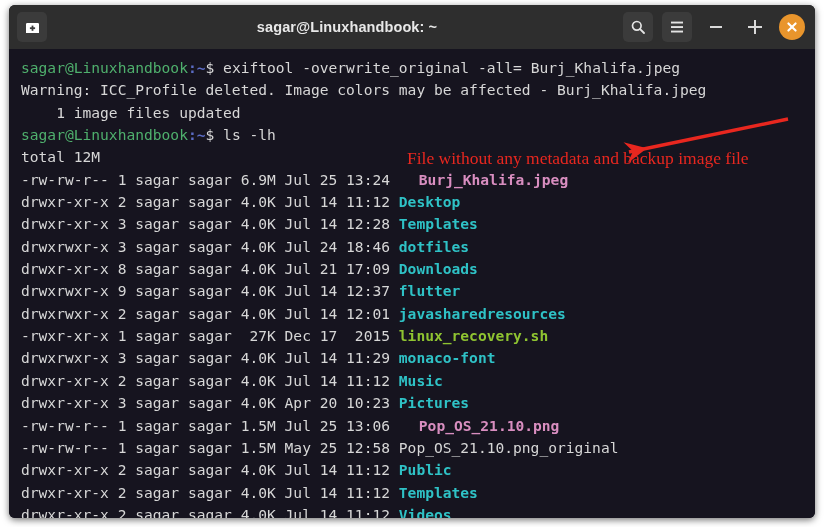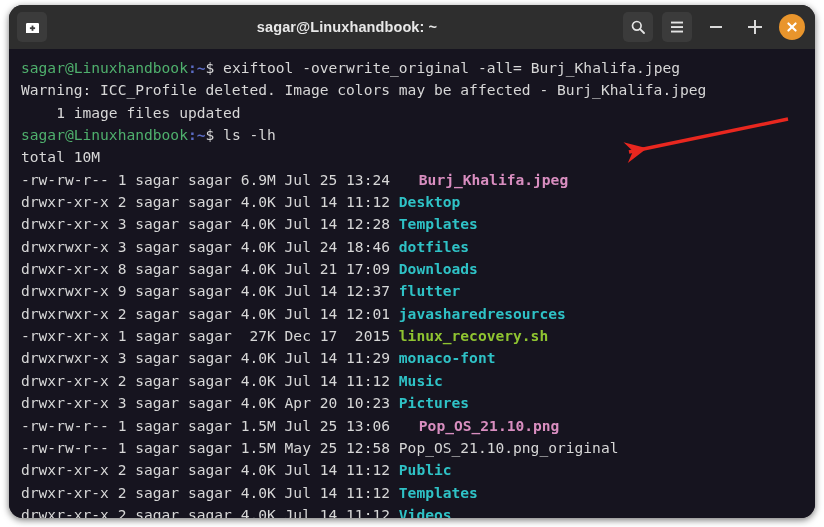--- a/index.html
+++ b/index.html
@@ -11,21 +11,21 @@
     font-family: "Liberation Sans", sans-serif;
     overflow: hidden;
   }
 
   #window {
     position: absolute;
     left: 9px;
     top: 5px;
     width: 806px;
     height: 513px;
-    border-radius: 14px;
+    border-radius: 6px;
     overflow: hidden;
     background: #16141f;
     box-shadow: 0 2px 7px rgba(0,0,0,0.55);
   }
 
   
   #titlebar {
     position: relative;
     height: 44px;
     background: #2e2e2e;
@@ -206,40 +206,41 @@
 
     </div>
   </div>
 
   <div id="terminal">
 
     <pre id="screen"><span class="u">sagar@Linuxhandbook</span><span class="pn">:~</span><span class="w">$</span> <span class="w">exiftool -overwrite_original -all= Burj_Khalifa.jpeg</span>
 <span class="w">Warning: ICC_Profile deleted. Image colors may be affected - Burj_Khalifa.jpeg</span>
 <span class="w">    1 image files updated</span>
 <span class="u">sagar@Linuxhandbook</span><span class="pn">:~</span><span class="w">$</span> <span class="w">ls -lh</span>
-<span class="w">total 10M</span>
+<span class="w">total 12M</span>
 <span class="w">-rw-rw-r-- 1 sagar sagar 6.9M Jul 25 13:24 </span><span class="m">Burj_Khalifa.jpeg</span>
 <span class="w">drwxr-xr-x 2 sagar sagar 4.0K Jul 14 11:12 </span><span class="d">Desktop</span>
 <span class="w">drwxr-xr-x 3 sagar sagar 4.0K Jul 14 12:28 </span><span class="d">Templates</span>
 <span class="w">drwxrwxr-x 3 sagar sagar 4.0K Jul 24 18:46 </span><span class="d">dotfiles</span>
 <span class="w">drwxr-xr-x 8 sagar sagar 4.0K Jul 21 17:09 </span><span class="d">Downloads</span>
 <span class="w">drwxrwxr-x 9 sagar sagar 4.0K Jul 14 12:37 </span><span class="d">flutter</span>
 <span class="w">drwxrwxr-x 2 sagar sagar 4.0K Jul 14 12:01 </span><span class="d">javasharedresources</span>
 <span class="w">-rwxr-xr-x 1 sagar sagar  27K Dec 17  2015 </span><span class="x">linux_recovery.sh</span>
 <span class="w">drwxrwxr-x 3 sagar sagar 4.0K Jul 14 11:29 </span><span class="d">monaco-font</span>
 <span class="w">drwxr-xr-x 2 sagar sagar 4.0K Jul 14 11:12 </span><span class="d">Music</span>
 <span class="w">drwxr-xr-x 3 sagar sagar 4.0K Apr 20 10:23 </span><span class="d">Pictures</span>
 <span class="w">-rw-rw-r-- 1 sagar sagar 1.5M Jul 25 13:06 </span><span class="m">Pop_OS_21.10.png</span>
 <span class="w">-rw-rw-r-- 1 sagar sagar 1.5M May 25 12:58 </span><span class="w">Pop_OS_21.10.png_original</span>
 <span class="w">drwxr-xr-x 2 sagar sagar 4.0K Jul 14 11:12 </span><span class="d">Public</span>
 <span class="w">drwxr-xr-x 2 sagar sagar 4.0K Jul 14 11:12 </span><span class="d">Templates</span>
 <span class="w">drwxr-xr-x 2 sagar sagar 4.0K Jul 14 11:12 </span><span class="d">Videos</span>
 
  </pre>
 
+    <div id="annotation" style="color: rgb(232, 39, 31);">File without any metadata and backup image file</div>
 
     <svg id="arrow">
       <defs>
         <marker id="ah" markerWidth="7" markerHeight="7" refX="5.6" refY="3.5" orient="auto">
           <path d="M6.6,0.4 L0.2,3.5 L6.6,6.6 L4.4,3.5 Z" fill="#e8271f"></path>
         </marker>
       </defs>
       <line id="arrowline" stroke="#e8271f" stroke-width="3.4" marker-end="url(#ah)" x1="779" y1="70" x2="620" y2="103"></line>
     </svg>
 

